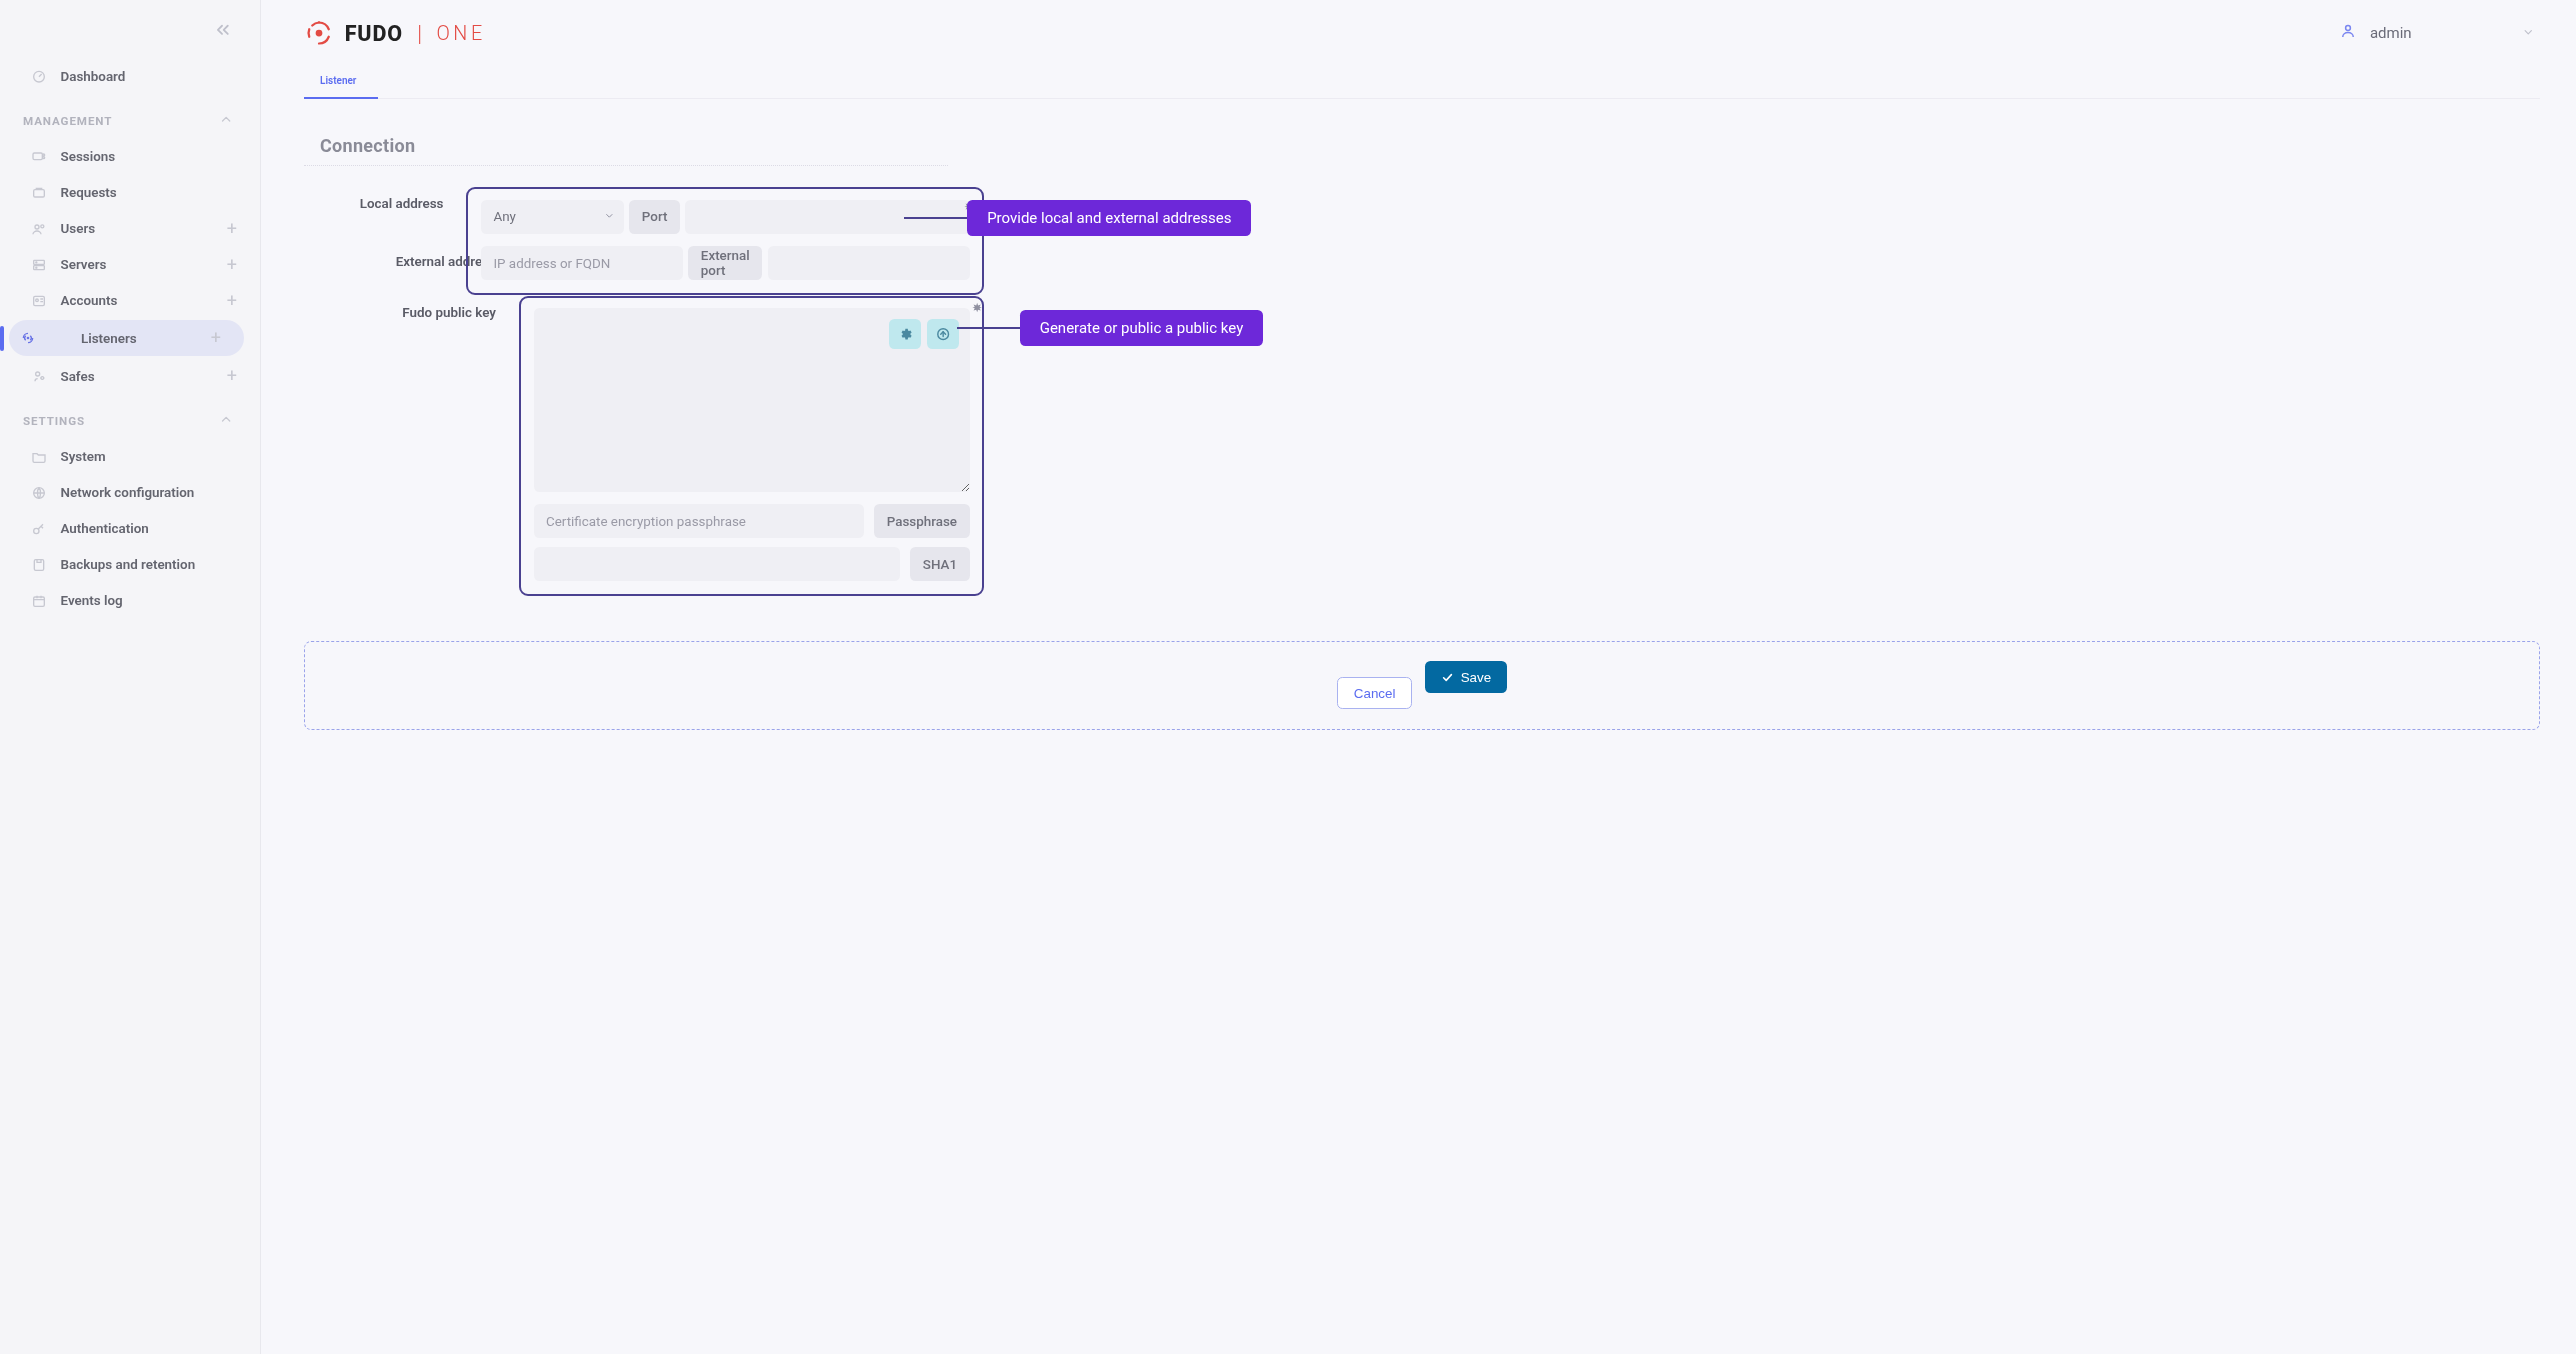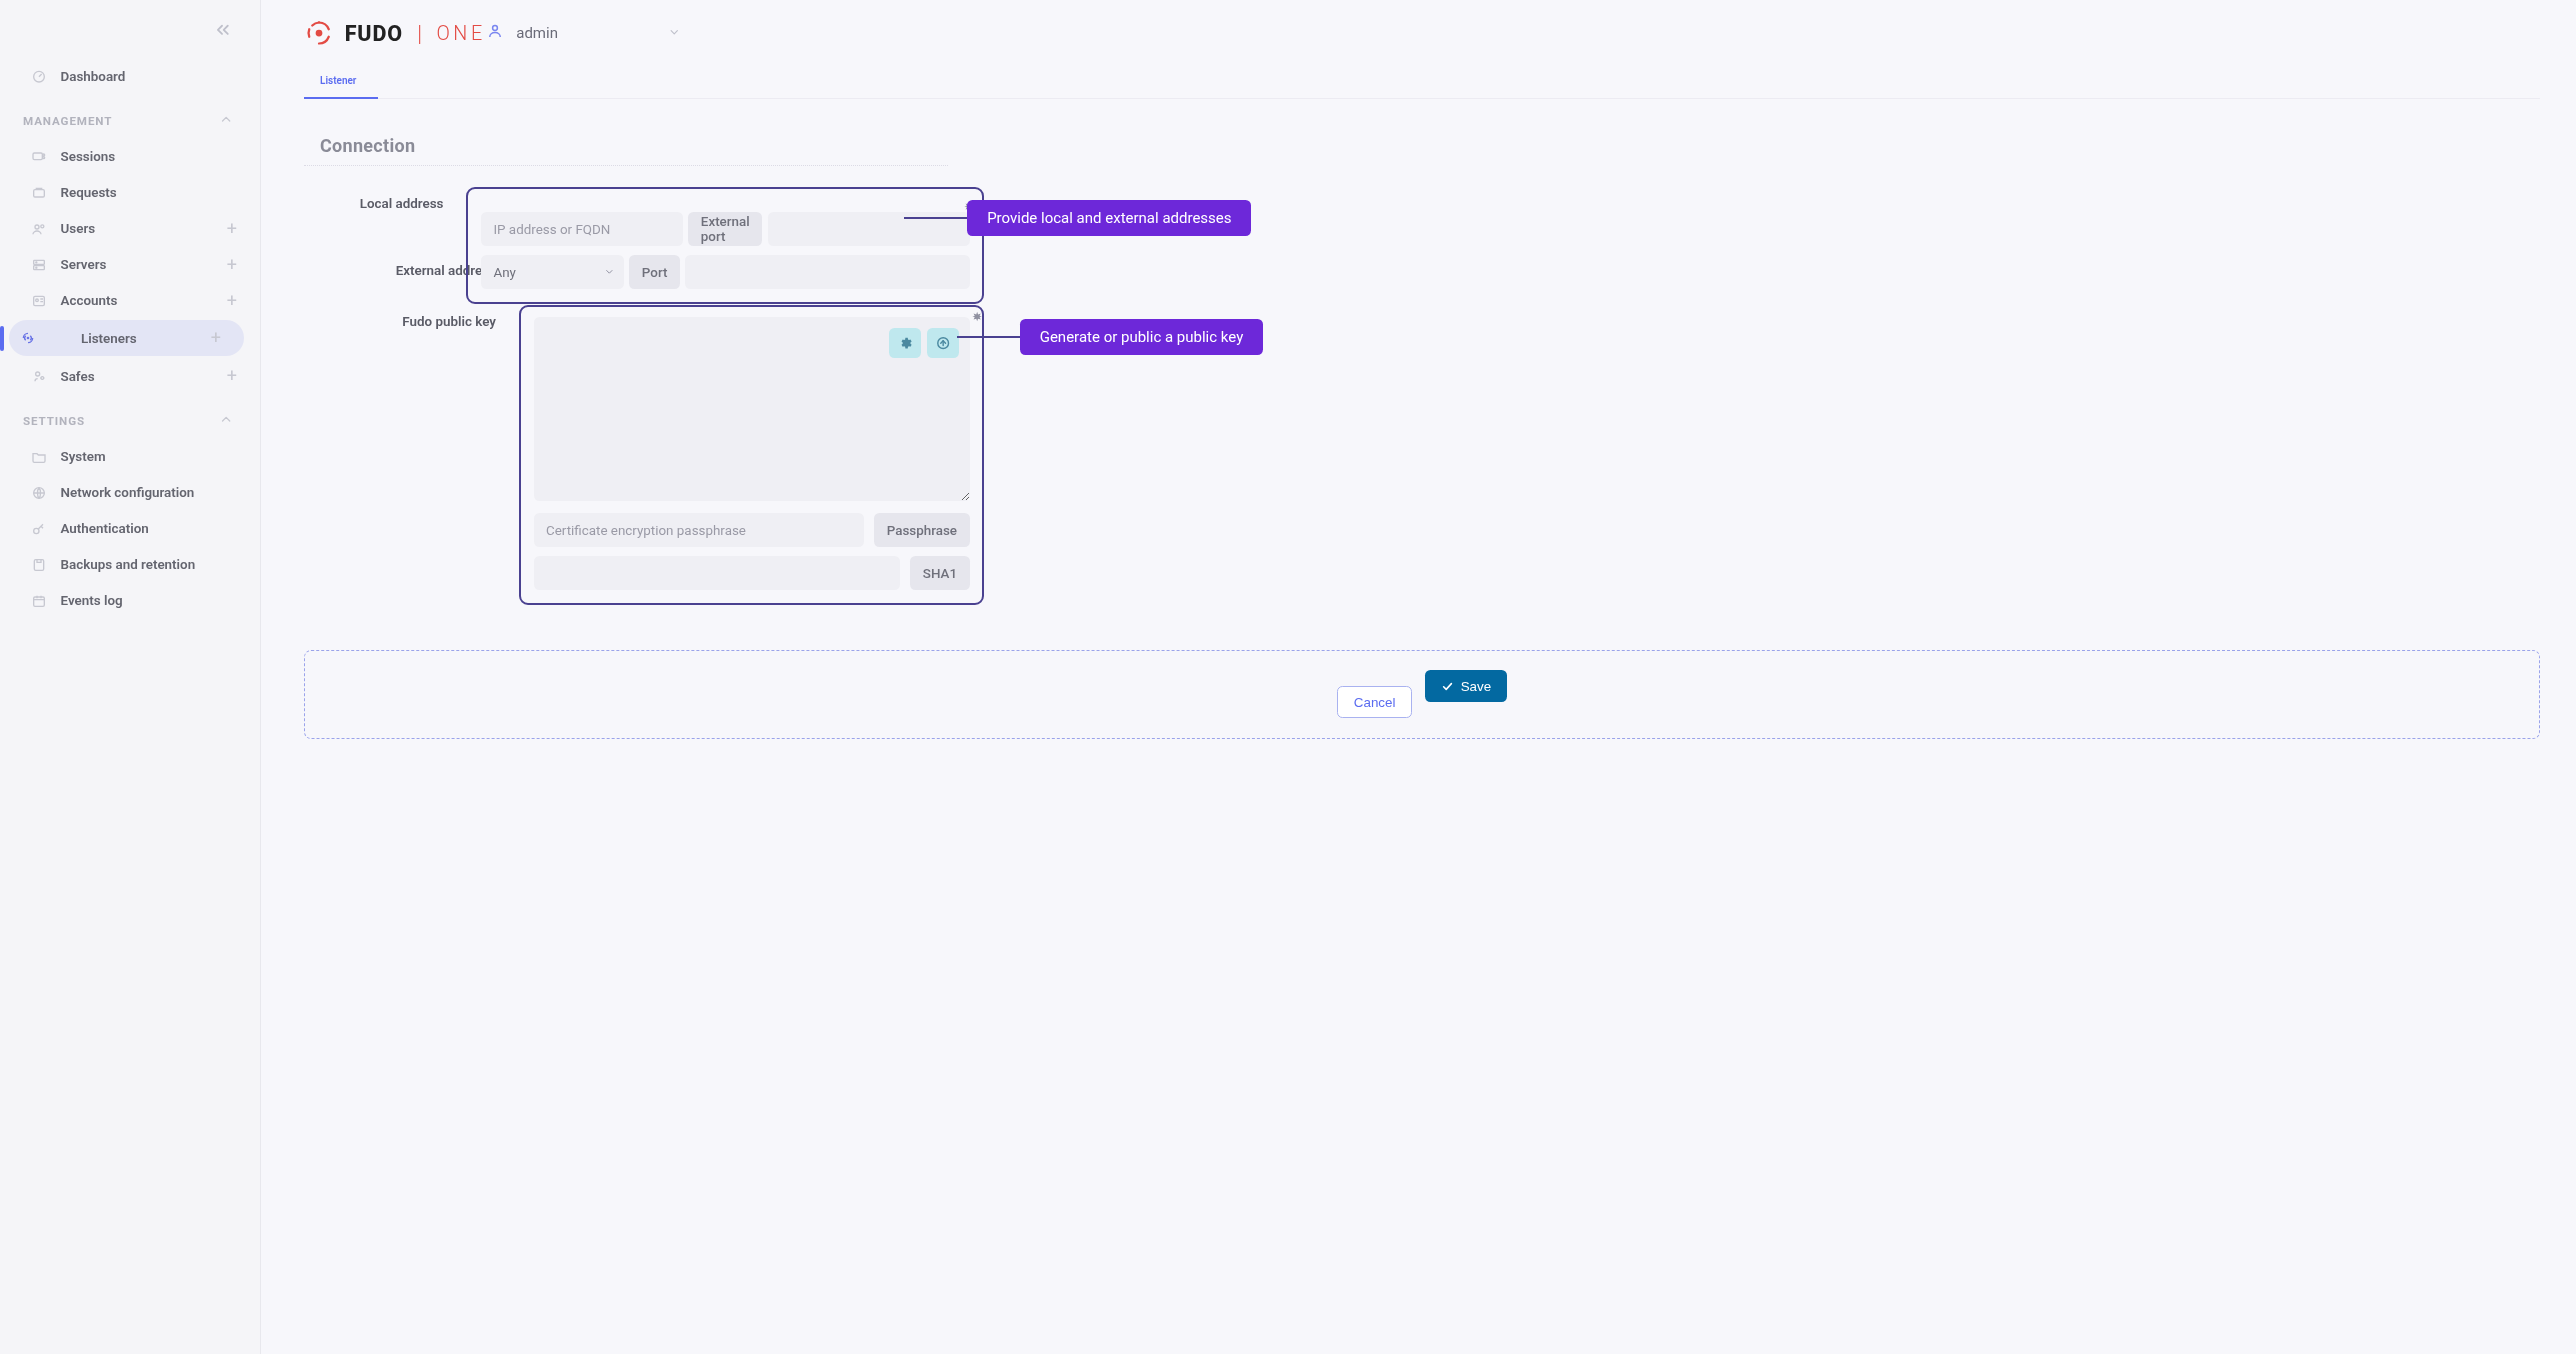--- a/index.html
+++ b/index.html
@@ -53,21 +53,21 @@
     padding: 18px 27px 9px 23px;
     font-size: 11.6px; letter-spacing: 0.9px; font-weight: 700; color: #b2b3bd;
     cursor: pointer;
   }
   .nav-section .caret { color: #c7c8d1; }
   .nav-section .caret svg { width: 14.3px; height: 14.3px; }
 
   
   .main { flex: 1; padding: 0 36px 36px 43px; min-width: 0; }
   .topbar {
-    display: flex; align-items: center; 
+    display: flex; align-items: center; justify-content: space-between;
     padding: 18px 5.4px 12.5px 0;
   }
   .logo { display: flex; align-items: center; gap: 10.7px; }
   .logo-mark { width: 30px; height: 30px; }
   .logo-mark svg { width: 30px; height: 30px; }
   .logo-word { font-weight: 800; font-size: 21.5px; letter-spacing: 0.9px; color: #222; }
   .logo-sep { color: #e34b44; font-size: 21.5px; font-weight: 300; padding: 0 3.6px; }
   .logo-sub  { color: #e34b44; font-size: 19.7px; font-weight: 300; letter-spacing: 3.6px; }
   .user-menu { display: flex; align-items: center; gap: 12.5px; color: #6a6b78; font-size: 15px; }
   .user-menu .uic svg { width: 18px; height: 18px; color: #7a86f0; }
@@ -361,37 +361,37 @@
 
         <div class="row">
           <div class="lbl">Local address</div>
           <div class="ctrl">
             <div class="group-box" style="position:relative;">
               <span class="req-star" style="top:10.7px;right:5.4px;">
                 <svg viewBox="0 0 24 24" fill="currentColor">
                     <path d="M12 3l1.5 4.5L18 6l-2 4 4 1-4 1 2 4-4.5-1.5L12 19l-1.5-4.5L6 16l2-4-4-1 4-1-2-4 4.5 1.5z"></path>
                   </svg>
               </span>
-              <div class="field-line" style="margin-top:12.5px;">
-                <input class="input" style="flex: 0 0 152px;" type="text" placeholder="IP address or FQDN">
-                <span class="addon">External port</span>
-                <input class="input flex-1" type="text" style="">
-              </div>
               <div class="field-line">
                 <span class="select-wrap" style="flex:0 0 143px;">
                   <select class="select" style="width:100%;">
                     <option>Any</option>
                   </select>
                   <span class="caret">
                     <svg viewBox="0 0 24 24" fill="none" stroke="currentColor" stroke-width="2.2" stroke-linecap="round" stroke-linejoin="round">
                         <polyline points="6 9 12 15 18 9"></polyline>
                       </svg>
                   </span>
                 </span>
                 <span class="addon">Port</span>
+                <input class="input flex-1" type="text" style="">
+              </div>
+              <div class="field-line" style="margin-top:12.5px;">
+                <input class="input" style="flex: 0 0 152px;" type="text" placeholder="IP address or FQDN">
+                <span class="addon">External port</span>
                 <input class="input flex-1" type="text" style="">
               </div>
             </div>
 
             <div class="callout" style="left:438px; top:12.5px;">
               <div class="stem"></div>
               <div class="pill">Provide local and external addresses</div>
             </div>
           </div>
         </div>

